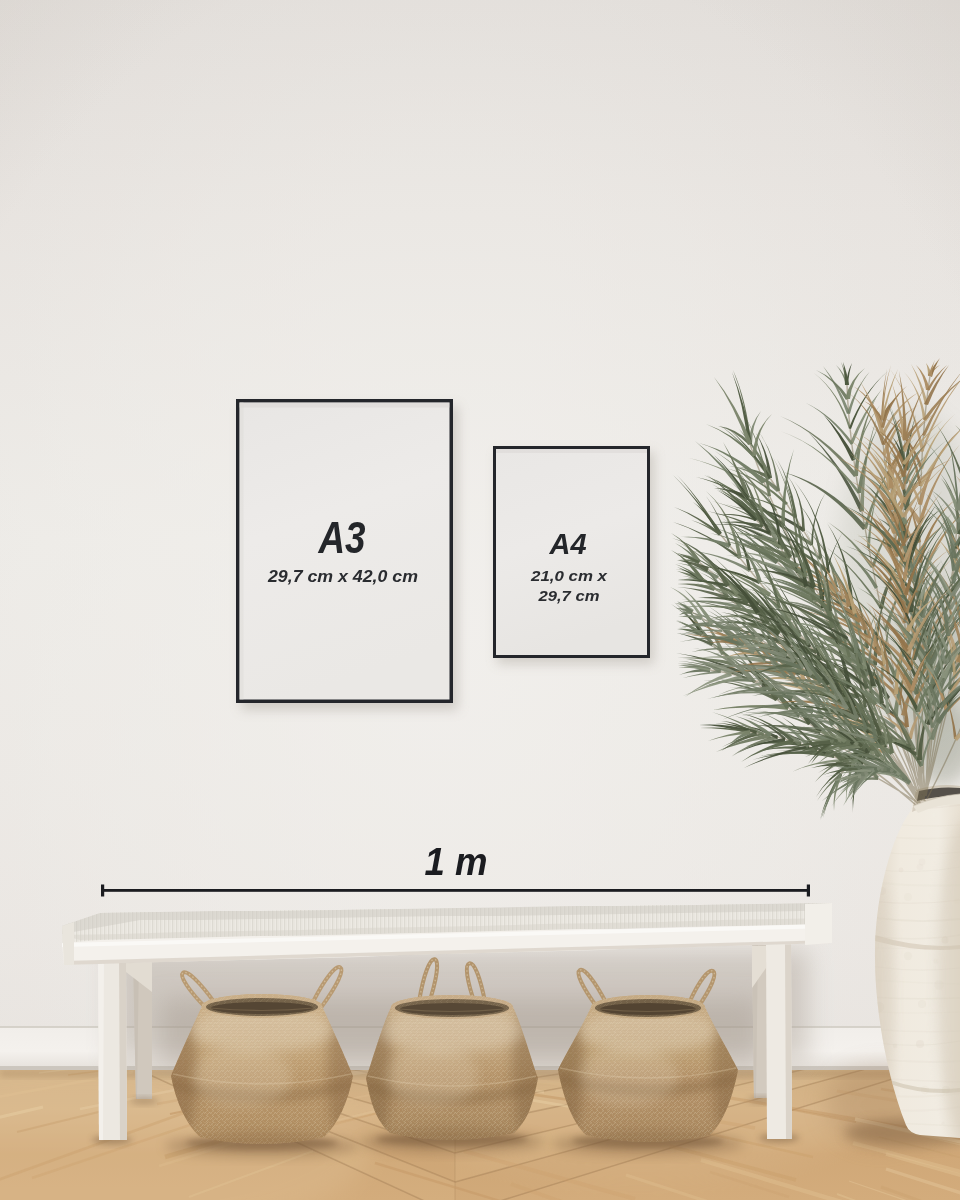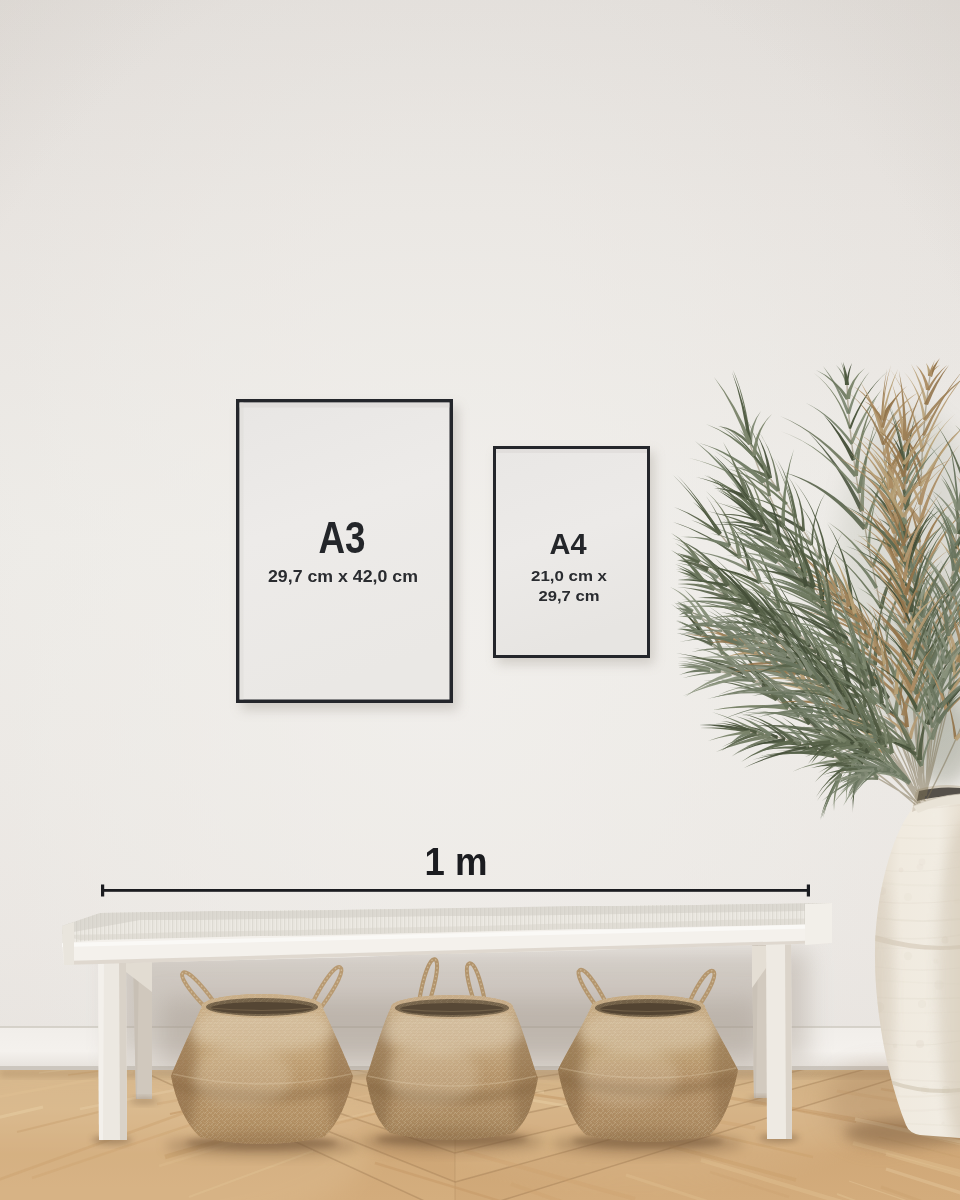--- a/index.html
+++ b/index.html
@@ -1,12 +1,12 @@
 <!DOCTYPE html>
-<html><head><meta charset="utf-8"><style>html,body{margin:0;padding:0;background:#e9e6e2;}.page{position:relative;width:960px;height:1200px;overflow:hidden;font-family:"Liberation Sans",sans-serif;}svg{display:block}</style></head><body>
+<html><head><meta charset="utf-8"><style>html,body{margin:0;padding:0;background:#e9e6e2;}.page{position:relative;width:960px;height:1200px;overflow:hidden;font-family:"Liberation Sans",sans-serif;font-style:italic;}svg{display:block}</style></head><body>
 <div class="page">
     <svg width="960" height="1200" viewBox="0 0 960 1200">
       <defs>
         <linearGradient id="wallv" x1="0" y1="0" x2="0" y2="1">
           <stop offset="0" stop-color="#e1ddd9"></stop>
           <stop offset="0.18" stop-color="#e7e3df"></stop>
           <stop offset="0.45" stop-color="#edebe7"></stop>
           <stop offset="0.78" stop-color="#eae6e2"></stop>
           <stop offset="1" stop-color="#e5e1dc"></stop>
         </linearGradient>

